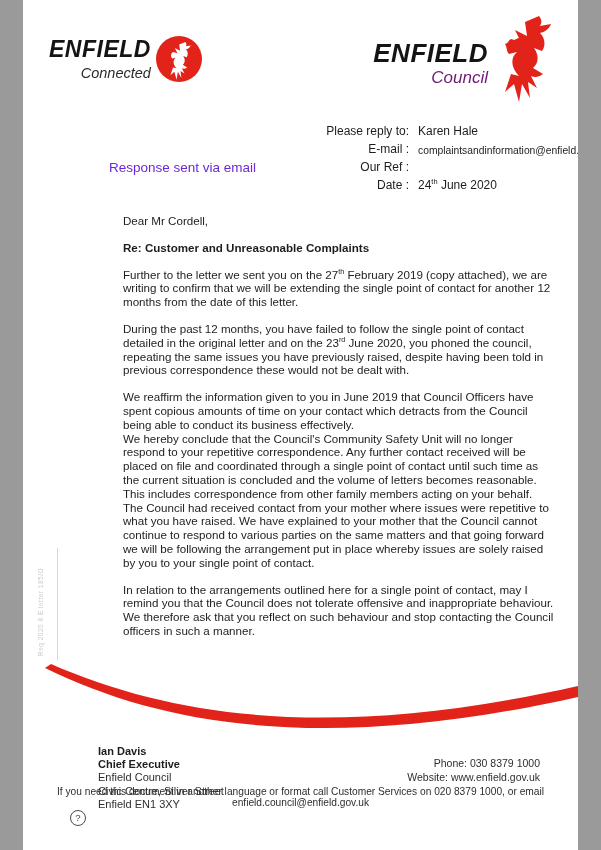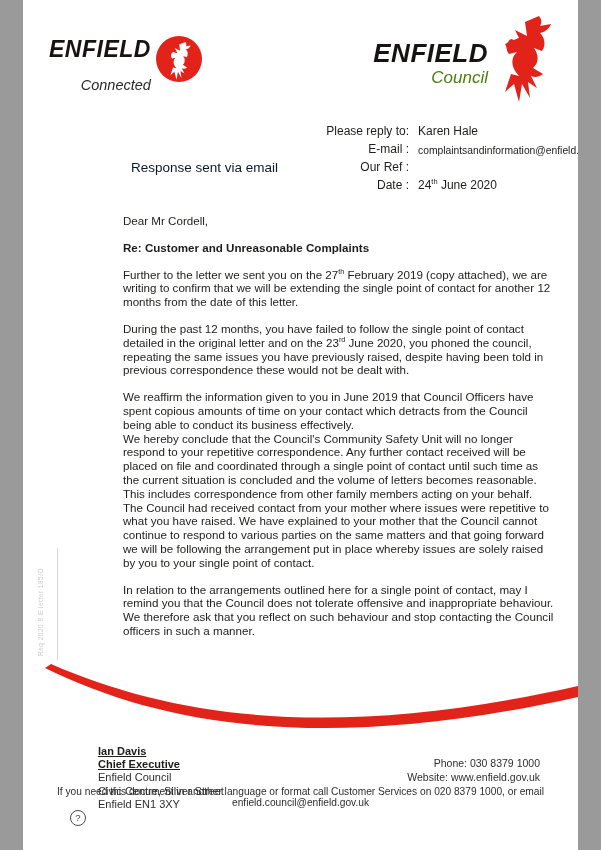--- a/index.html
+++ b/index.html
@@ -5,50 +5,50 @@
   html,body { margin:0; padding:0; background:#9a9a9a; }
   .page {
     position:relative; width:555px; height:850px; margin:0 auto;
     background:#ffffff; overflow:hidden;
     font-family:"Liberation Sans", sans-serif; color:#1d1d1b;
   }
   
   .logo-left { position:absolute; left:26px; top:34px; display:flex; align-items:flex-start; }
   .logo-left .words { text-align:right; margin-top:4px; }
   .logo-left .brand { font-weight:800; font-style:italic; font-size:23px; letter-spacing:.5px; color:#161412; line-height:1; }
-  .logo-left .sub   { font-style:italic; font-size:14.5px; color:#2b2b2b; margin-top:16px; }
+  .logo-left .sub   { font-style:italic; font-size:14.5px; color:#2b2b2b; margin-top:4px; }
   .logo-left svg { margin-left:4px; }
   .logo-right { position:absolute; right:22px; top:14px; width:150px; height:92px; }
   .logo-right .words { position:absolute; right:68px; top:26px; text-align:right; }
   .logo-right .brand { font-weight:800; font-style:italic; font-size:26px; letter-spacing:.5px; color:#161412; line-height:1; white-space:nowrap; }
-  .logo-right .sub   { font-style:italic; font-size:17px; color:#4d7c0f; margin-top:2px; }
+  .logo-right .sub   { font-style:italic; font-size:17px; color:#701a75; margin-top:2px; }
   .logo-right svg { position:absolute; right:0; top:0; }
   
-  .delivery-note { position:absolute; left:108px; top:160px; font-size:13.5px; color:#0f172a; }
+  .delivery-note { position:absolute; left:86px; top:160px; font-size:13.5px; color:#6d28d9; }
   .meta { position:absolute; left:238px; top:120px; width:340px; font-size:12px; }
   .meta-row { display:flex; height:18px; align-items:flex-end; }
   .meta-label { width:148px; text-align:right; flex:none; }
   .meta-value { margin-left:9px; white-space:nowrap; }
   .meta-row.small .meta-value { font-size:10.3px; }
   sup { font-size:.62em; vertical-align:super; line-height:0; }
   
   .letter { position:absolute; left:100px; top:214px; width:432px;
             font-size:11.6px; line-height:13.8px; color:#1d1d1b; }
   .letter .block { margin:0 0 13px 0; white-space:pre-line; }
   .subject { font-weight:bold; }
   
   .margin-vline { position:absolute; left:34px; top:548px; width:1px; height:112px; background:#d6d6d6; }
   .margin-note { position:absolute; left:14px; top:552px; height:104px;
                  writing-mode:vertical-rl; transform:rotate(180deg);
                  font-size:6.5px; letter-spacing:.5px; color:#c9c9c9; white-space:nowrap; }
   
   .swoosh { position:absolute; left:0; top:660px; width:601px; height:100px; }
   
   .signature { position:absolute; left:75px; top:745px; font-size:11px; line-height:13.2px; color:#2e2e2e; }
-  .signature .b { font-weight:bold; color:#1d1d1b;text-decoration:underline; }
+  .signature .b { font-weight:bold; color:#1d1d1b; }
   .contact { position:absolute; right:38px; top:757px; text-align:right; font-size:10.5px; line-height:13.5px; color:#2e2e2e; }
   .language-line { position:absolute; left:0; top:786px; width:100%; text-align:center; font-size:10.2px; color:#2e2e2e; }
   .help-icon { position:absolute; left:47px; top:810px; width:14px; height:14px;
                border:1.3px solid #4a4a4a; border-radius:50%;
                font-size:9.5px; line-height:14px; text-align:center; color:#4a4a4a; }
 </style>
 </head>
 <body>
 
 <div class="page">

